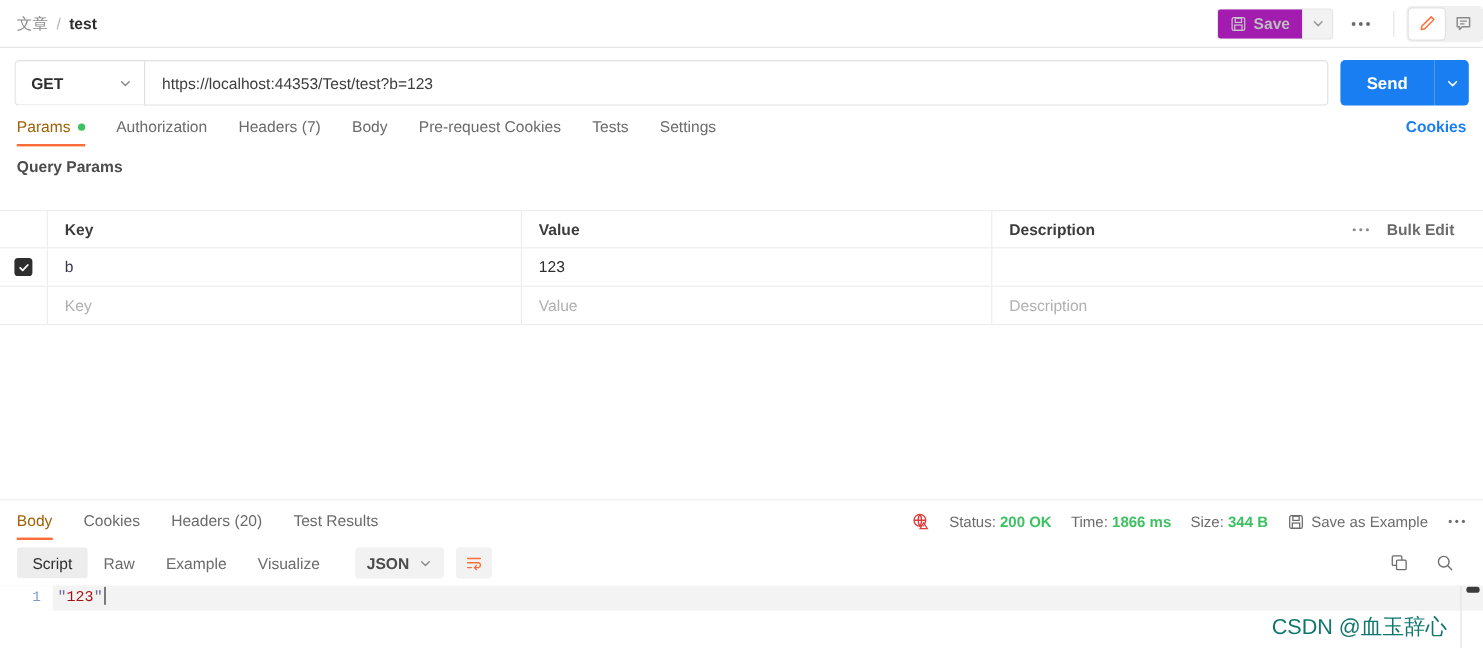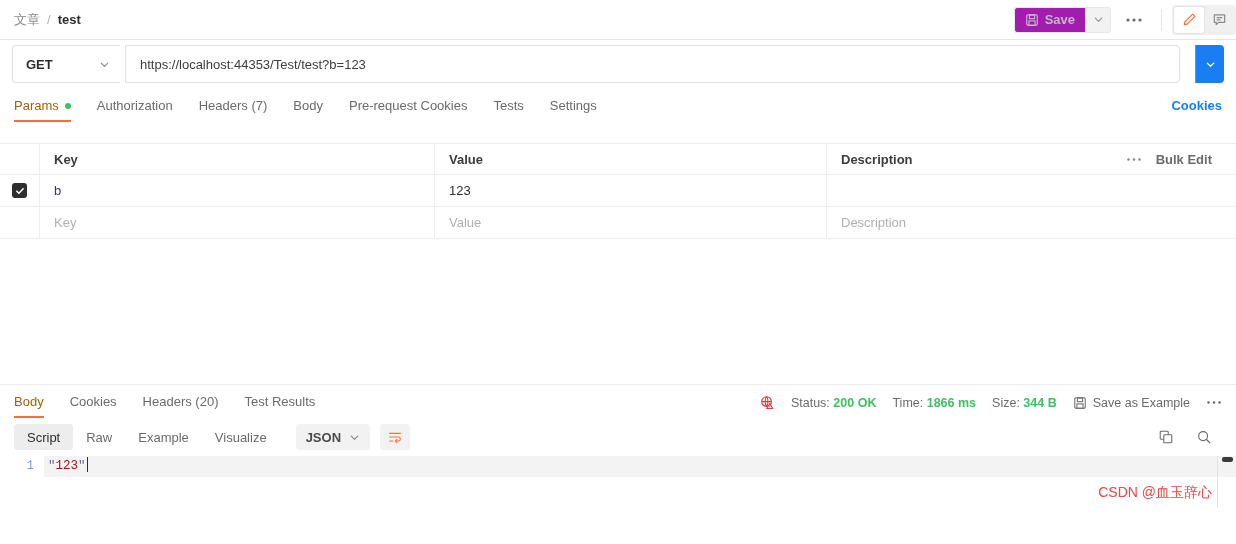--- a/index.html
+++ b/index.html
@@ -55,23 +55,23 @@
   .toggle-btn {
     width: 30px; height: 26px;
     display: flex; align-items: center; justify-content: center;
     border-radius: 3px;
   }
   .toggle-btn.active { background: #ffffff; box-shadow: 0 0 0 1px #e3e3e3; }
 
   
   .urlbar {
     height: 48px;
-    display: flex; align-items: center;
+    display: flex; align-items: flex-end;
     padding: 0 12px;
-    gap: 5px;
+    gap: 0;
   }
   .method-box {
     width: 108px; height: 38px;
     border: 1px solid #e0e0e0; border-right: none;
     border-radius: 4px 0 0 4px;
     display: flex; align-items: center; justify-content: space-between;
     padding: 0 10px 0 13px;
     font-weight: 600; font-size: 13px; color: #2e2e2e;
     background: #fff;
   }
@@ -211,22 +211,22 @@
   }
   .ed-scroll {
     position: absolute; right: 3px; top: 1px;
     width: 11px; height: 5px; background: #3b3b3b; border-radius: 2px;
   }
   .ed-rightline {
     position: absolute; right: 18px; top: 0; bottom: 0;
     width: 1px; background: #e3e3e3;
   }
   .watermark {
-    position: absolute; right: 24px; bottom: 6px;
-    font-size: 14px; color: #ef4444;
+    position: absolute; right: 30px; bottom: 6px;
+    font-size: 18px; color: #0f766e;
     font-family: "Liberation Sans", sans-serif;
   }
   svg { display: block; }
 </style>
 </head>
 <body>
 
 <div class="app">
 
   <div class="topbar">
@@ -280,20 +280,23 @@
     <div class="method-box">
       <span>GET</span>
       <svg width="11" height="11" viewBox="0 0 12 12" fill="none" stroke="#8a8a8a" stroke-width="1.3" stroke-linecap="round" stroke-linejoin="round">
         <path d="M2.5 4.5 L6 8 L9.5 4.5"></path>
       </svg>
     </div>
     <div class="url-input">
       <span>https://localhost:44353/Test/test?b=123</span>
     </div>
     <div class="send-wrap">
+      <div class="send-btn">
+        <span>Send</span>
+      </div>
       <div class="send-caret">
         <svg width="11" height="11" viewBox="0 0 12 12" fill="none" stroke="#ffffff" stroke-width="1.5" stroke-linecap="round" stroke-linejoin="round">
           <path d="M2.5 4.5 L6 8 L9.5 4.5"></path>
         </svg>
       </div>
     </div>
   </div>
 
   <div class="reqtabs">
     <div class="rtab active">
@@ -314,20 +317,21 @@
     </div>
     <div class="rtab">
       <span>Tests</span>
     </div>
     <div class="rtab">
       <span>Settings</span>
     </div>
     <div class="cookies-link">Cookies</div>
   </div>
 
+  <div class="qp-title">Query Params</div>
 
   <div class="ptable">
     <div class="prow head">
       <div class="cell c-check"></div>
       <div class="cell c-key">Key</div>
       <div class="cell c-val">Value</div>
       <div class="cell c-desc">
         <span>Description</span>
         <span class="desc-tools">
           <span class="tool-dots">

